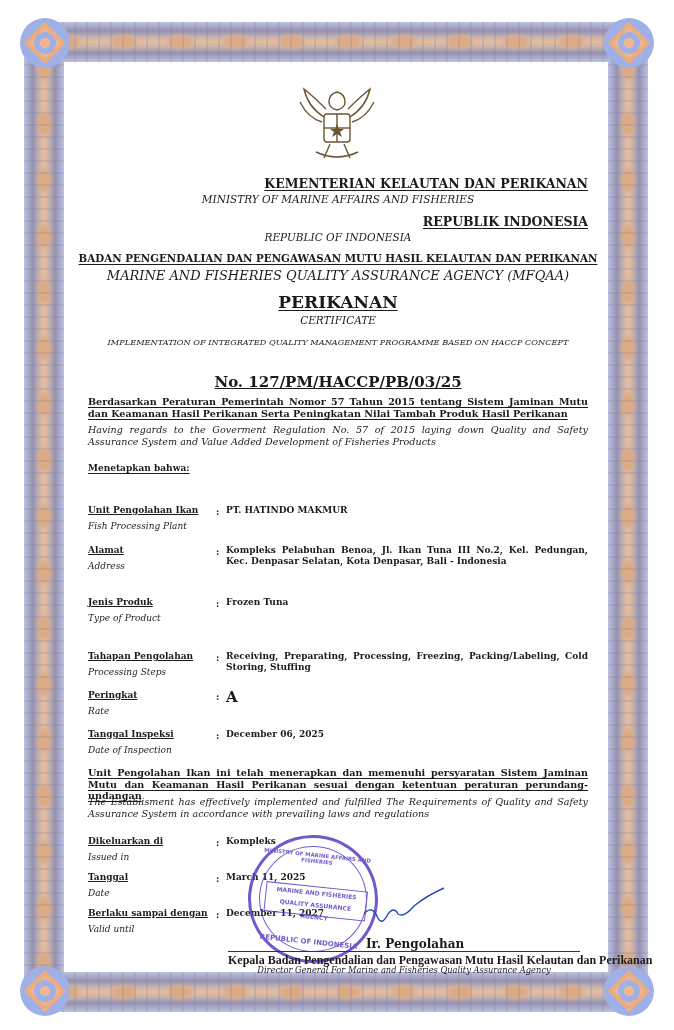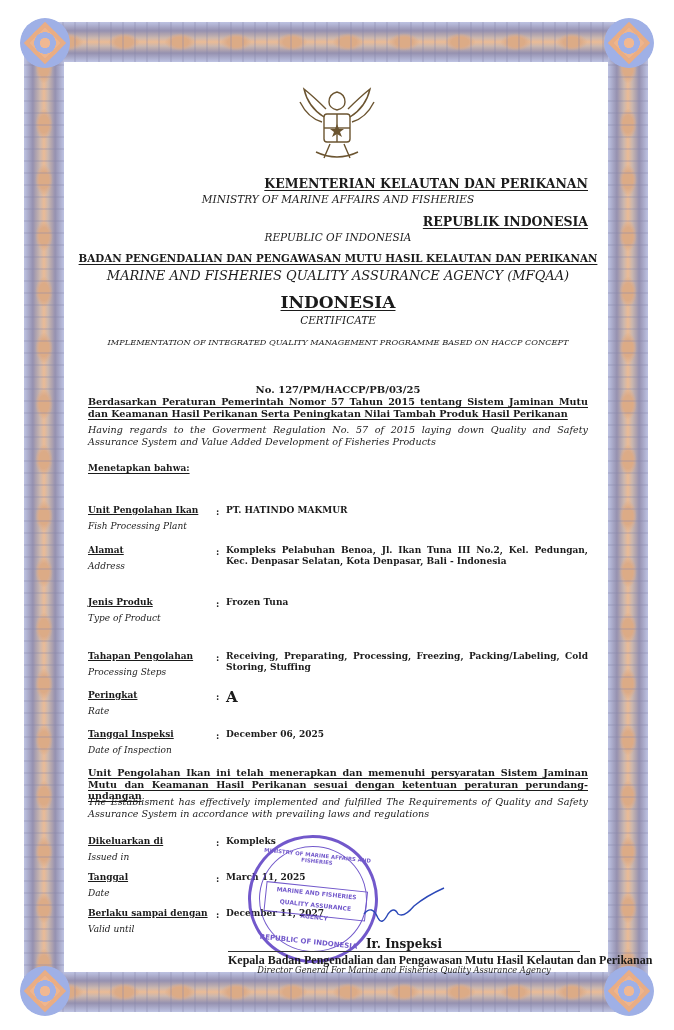--- a/index.html
+++ b/index.html
@@ -100,27 +100,27 @@
 <div class="content center" style="top:214px;">
   <div class="h1 b u">REPUBLIK INDONESIA</div>
   <div class="h1i i" style="margin-top:2px;">REPUBLIC OF INDONESIA</div>
 </div>
 <div class="content center" style="top:252px; left:70px; width:536px;">
   <div class="b u" style="font-size:10.3px;">BADAN PENGENDALIAN DAN PENGAWASAN MUTU HASIL KELAUTAN DAN PERIKANAN</div>
   <div class="i" style="font-size:13px; margin-top:4px;">MARINE AND FISHERIES QUALITY ASSURANCE AGENCY (MFQAA)</div>
 </div>
 
 <div class="content center" style="top:292px;">
-  <div class="b u" style="font-size:17px;">INDONESIA</div>
+  <div class="b u" style="font-size:17px;">PERIKANAN</div>
   <div class="i" style="font-size:10.5px; margin-top:2px;">CERTIFICATE</div>
 </div>
 <div class="content center" style="top:334px; left:70px; width:536px;">
   <div class="i" style="font-size:8.2px; margin-top:3px;">IMPLEMENTATION OF INTEGRATED QUALITY MANAGEMENT PROGRAMME BASED ON HACCP CONCEPT</div>
 </div>
-<div class="content center b" style="top:384px; font-size:10px;">No. 127/PM/HACCP/PB/03/25</div>
+<div class="content center b" style="top:373px; font-size:15px;text-decoration:underline;">No. 127/PM/HACCP/PB/03/25</div>
 
 <div class="para b u" style="top:396px;">Berdasarkan Peraturan Pemerintah Nomor 57 Tahun 2015 tentang Sistem Jaminan Mutu dan Keamanan Hasil Perikanan Serta Peningkatan Nilai Tambah Produk Hasil Perikanan</div>
 <div class="para i" style="top:424px;">Having regards to the Goverment Regulation No. 57 of 2015 laying down Quality and Safety Assurance System and Value Added Development of Fisheries Products</div>
 
 <div class="row" style="top:463px;">
   <div class="b u">Menetapkan bahwa:</div>
 </div>
 
 <div class="row" style="top:505px;">
   <div class="lbl"><span class="id">Unit Pengolahan Ikan</span><span class="en">Fish Processing Plant</span></div>
@@ -199,16 +199,16 @@
   </div>
   <div class="stamp-bottom">REPUBLIC OF INDONESIA</div>
 </div>
 
 <div style="position:absolute; left:360px; top:880px; width:90px; height:50px;">
   <svg width="90" height="50" viewBox="0 0 90 50">
     <path d="M4 34 q8 -10 14 4 q4 8 10 -4 q6 -8 10 0 q6 4 16 -8 q12 -10 30 -18" fill="none" stroke="#2b48b8" stroke-width="1.4"></path>
   </svg>
 </div>
 
-<div style="position:absolute; left:366px; top:937px; font-size:12px; font-weight:bold;">Ir. Inspeksi</div>
+<div style="position:absolute; left:366px; top:937px; font-size:12px; font-weight:bold;">Ir. Pengolahan</div>
 <div class="signer-line"></div>
 <div style="position:absolute; left:228px; width:352px; top:953px; font-size:12px; font-weight:bold; text-align:center; white-space:nowrap;font-family:Liberation Serif, serif;">Kepala Badan Pengendalian dan Pengawasan Mutu Hasil Kelautan dan Perikanan</div>
 <div style="position:absolute; left:228px; width:352px; top:965px; font-size:8.3px; font-style:italic; text-align:center; white-space:nowrap;">Director General For Marine and Fisheries Quality Assurance Agency</div>
 
 </body></html>

